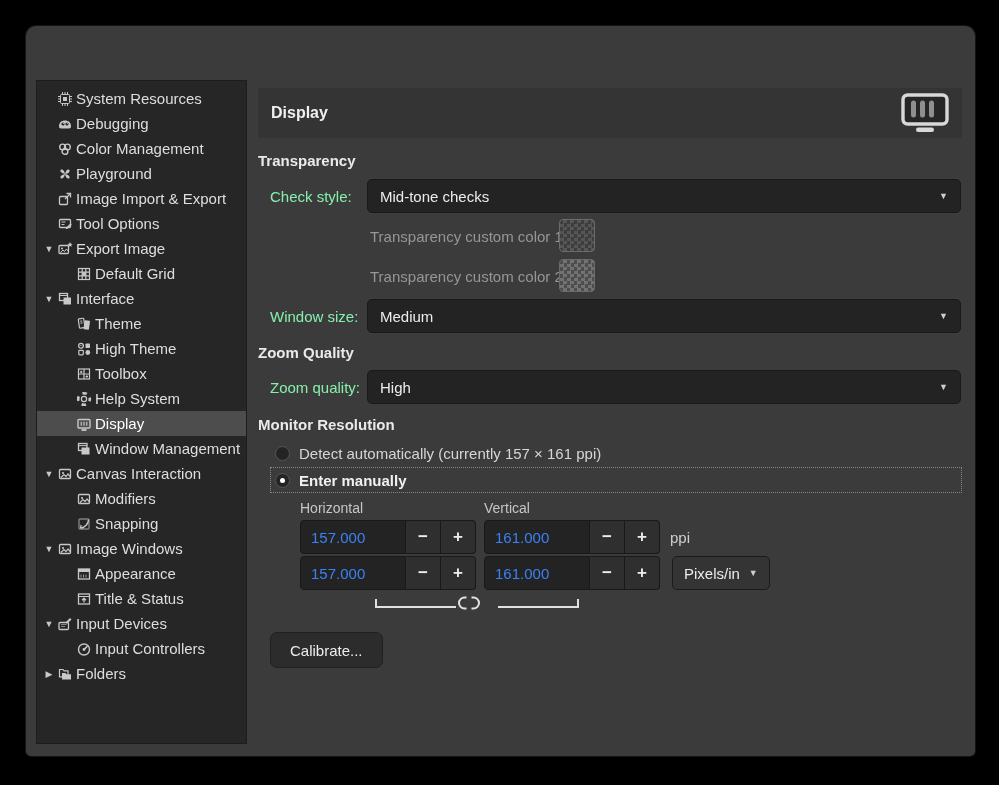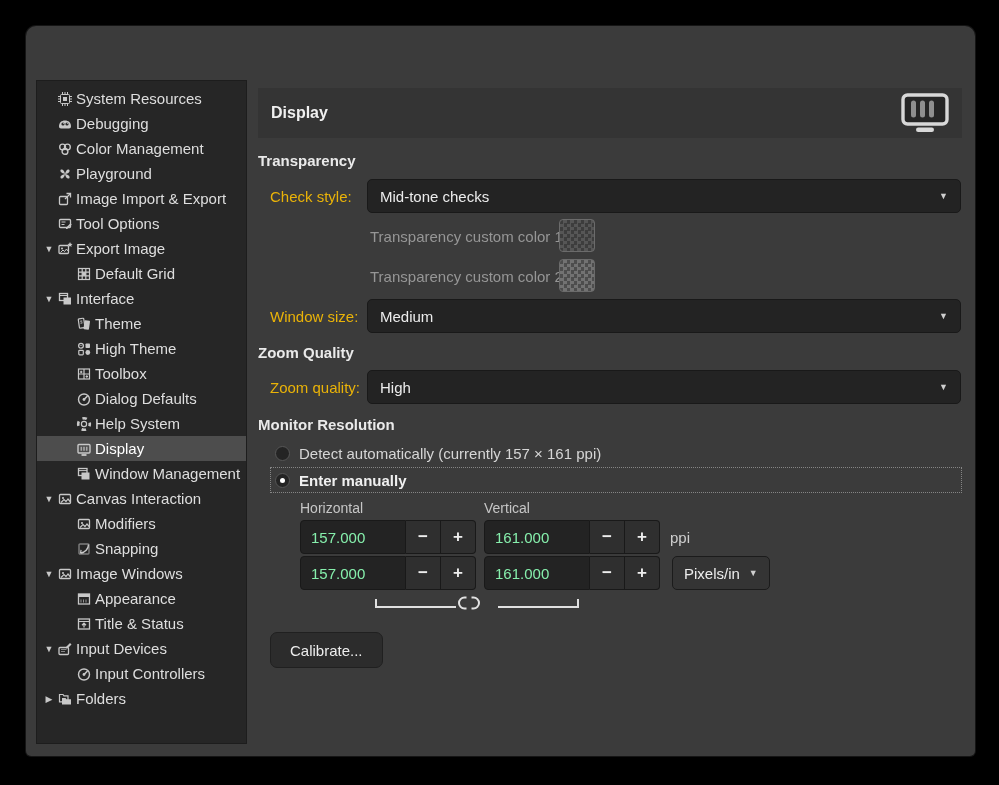--- a/index.html
+++ b/index.html
@@ -43,21 +43,21 @@
   .side-icon svg{display:block;}
   
   .panel{position:absolute;left:232px;top:62px;width:704px;height:655px;}
   .panel-strip{
     position:absolute;left:0;top:0;width:704px;height:50px;background:#343434;
     display:flex;align-items:center;padding:0 13px;box-sizing:border-box;
   }
   .panel-title{font-weight:bold;font-size:16px;color:#f0f0f0;}
   .strip-icon{margin-left:auto;display:flex;}
   .section-h{position:absolute;left:0;font-weight:bold;font-size:15px;color:#eaeaea;white-space:nowrap;}
-  .flabel{position:absolute;height:34px;display:flex;align-items:center;font-size:15px;color:#eab308;white-space:nowrap;}
+  .flabel{position:absolute;height:34px;display:flex;align-items:center;font-size:15px;color:#86efac;white-space:nowrap;}
   .flabel.disabled{color:#969696;}
   .dropdown{
     position:absolute;height:34px;background:#232323;border:1px solid #191919;
     border-radius:5px;display:flex;align-items:center;padding:0 12px;
     box-sizing:border-box;color:#ececec;font-size:15px;
   }
   .dropdown .arrow{margin-left:auto;font-size:9px;color:#cfcfcf;}
   .swatch{
     position:absolute;width:36px;height:33px;border:1px solid #6b6b6b;border-radius:4px;
     box-sizing:border-box;background-size:7px 7px;
@@ -75,21 +75,21 @@
   .radio-label{margin-left:9px;font-size:15px;color:#d6d6d6;white-space:nowrap;}
   .manual-box{
     position:absolute;left:12px;top:379px;width:692px;height:26px;
     border:1px dotted #858585;box-sizing:border-box;display:flex;align-items:center;padding-left:4px;
   }
   .manual-box .radio-label{font-weight:bold;color:#f0f0f0;}
   .col-label{position:absolute;font-size:14px;color:#c6c6c6;}
   .spin{position:absolute;display:flex;height:34px;}
   .spin .val{
     width:106px;height:34px;background:#232323;border:1px solid #191919;
-    border-radius:4px 0 0 4px;color:#86efac;font-size:15px;padding:0 4px 0 10px;
+    border-radius:4px 0 0 4px;color:#3b82f6;font-size:15px;padding:0 4px 0 10px;
     box-sizing:border-box;outline:none;font-family:"Liberation Sans",sans-serif;
   }
   .sbtn{
     width:35px;height:34px;background:#2f2f2f;border:1px solid #191919;border-left:none;
     display:flex;align-items:center;justify-content:center;color:#ededed;
     font-size:17px;font-weight:bold;box-sizing:border-box;cursor:default;
   }
   .sbtn.plus{border-radius:0 4px 4px 0;}
   .unit-label{position:absolute;height:34px;display:flex;align-items:center;font-size:15px;color:#cfcfcf;}
   .unit-btn{
@@ -249,32 +249,20 @@
         <span class="expander"></span>
         <span class="indent" style="width: 19px;"></span>
         <span class="side-icon">
           <svg width="16" height="16" viewBox="0 0 16 16" fill="none" stroke="#c8c8c8" stroke-width="1.2">
             <rect x="2.5" y="3" width="11" height="10"></rect>
             <path d="M2.5 8h11M8 3v10"></path>
             <path d="M5.2 4.8v2.4M4 6h2.4M10.8 9.3v2.4M9.6 10.5H12"></path>
           </svg>
         </span>
         <span class="side-label">Toolbox</span>
-      </div>
-      <div class="side-row">
-        <span class="expander"></span>
-        <span class="indent" style="width: 19px;"></span>
-        <span class="side-icon">
-          <svg width="16" height="16" viewBox="0 0 16 16" fill="none" stroke="#c8c8c8">
-            <circle cx="8" cy="8.5" r="5.5" stroke-width="1.4"></circle>
-            <path d="M8 8.5L11.5 5" stroke-width="1.6"></path>
-            <circle cx="8" cy="8.5" r="1.4" fill="#c8c8c8" stroke="none"></circle>
-          </svg>
-        </span>
-        <span class="side-label">Dialog Defaults</span>
       </div>
       <div class="side-row">
         <span class="expander"></span>
         <span class="indent" style="width: 19px;"></span>
         <span class="side-icon">
           <svg width="16" height="16" viewBox="0 0 16 16" fill="none" stroke="#c8c8c8">
             <circle cx="8" cy="8" r="5.8" stroke-width="2.6" stroke-dasharray="4.55 4.55" stroke-dashoffset="2.3"></circle>
             <circle cx="8" cy="8" r="2.6" stroke-width="1.2"></circle>
           </svg>
         </span>

